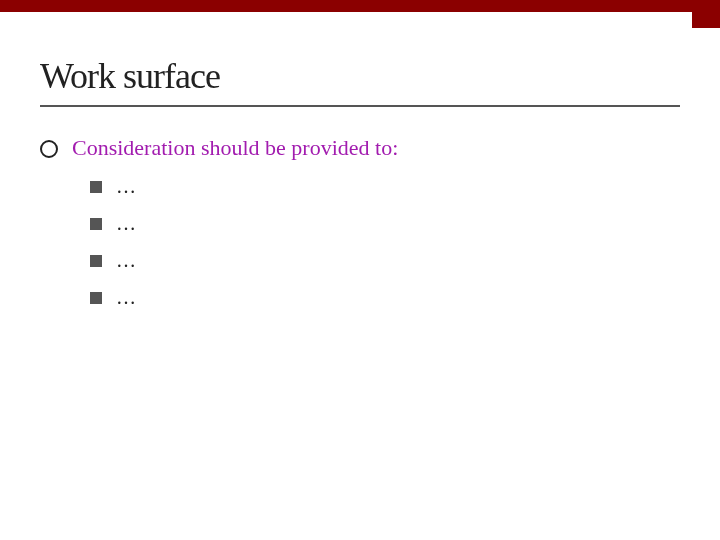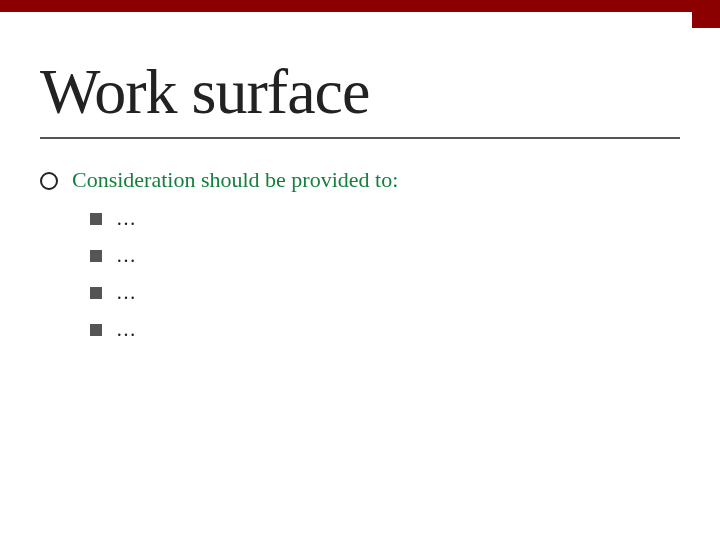--- a/index.html
+++ b/index.html
@@ -42,21 +42,21 @@
       position: absolute;
       top: 0;
       right: 0;
     }
 
     .content {
       padding: 55px 50px 30px 40px;
     }
 
     .slide-title {
-      font-size: 64px;
+      font-size: 36px;
       font-weight: normal;
       color: #222222;
       letter-spacing: -1px;
       margin-bottom: 8px;
     }
 
     .title-underline {
       width: 640px;
       height: 2px;
       background: #555555;
@@ -66,21 +66,21 @@
     .main-list {
       list-style: none;
       padding: 0;
       margin: 0;
     }
 
     .main-list > li {
       display: flex;
       align-items: flex-start;
       font-size: 22px;
-      color: #15803d;
+      color: #a21caf;
       margin-bottom: 14px;
     }
 
     .main-bullet {
       display: inline-block;
       width: 18px;
       height: 18px;
       border: 2px solid #222222;
       border-radius: 50%;
       margin-right: 14px;

